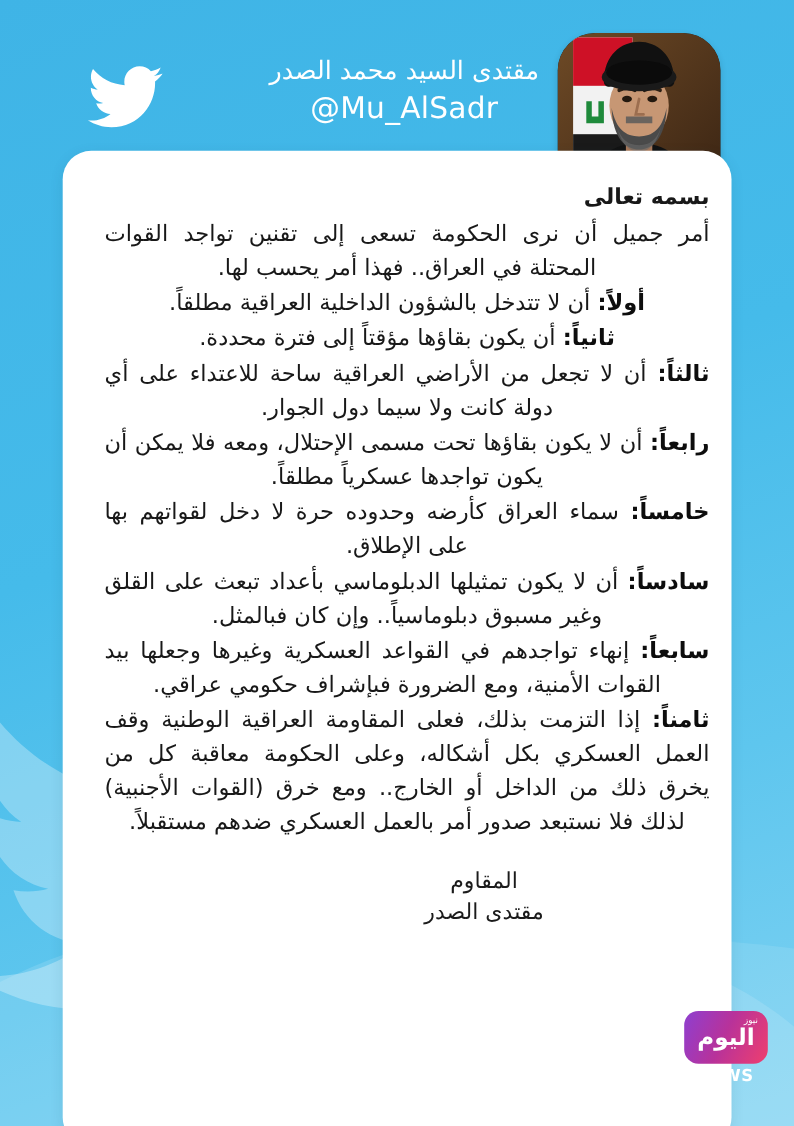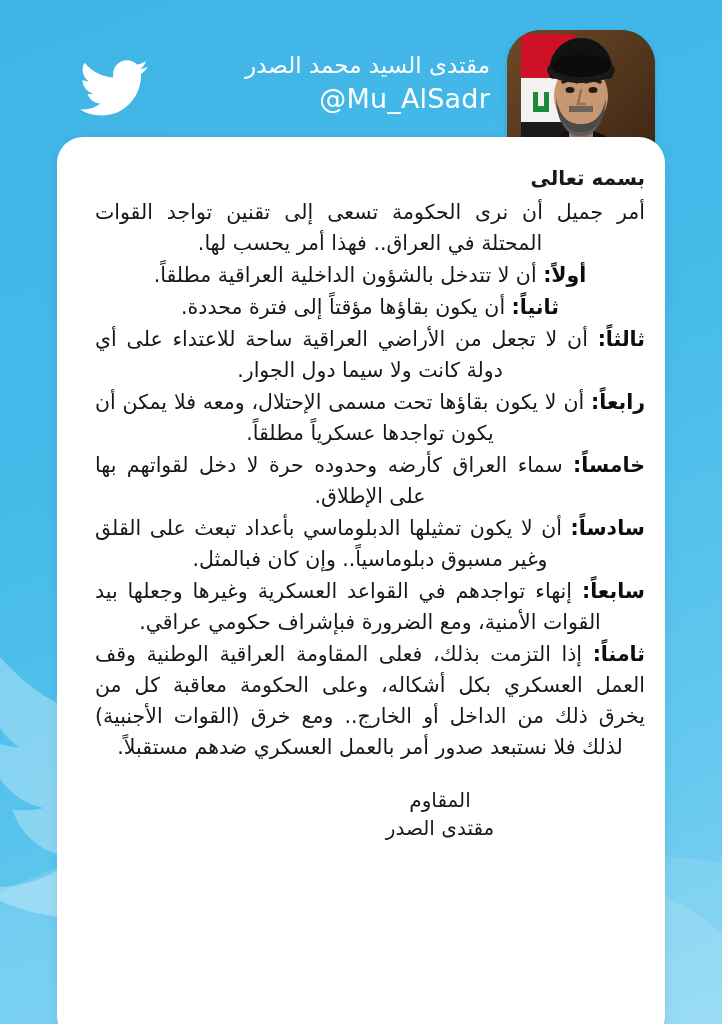--- a/index.html
+++ b/index.html
@@ -71,21 +71,21 @@
     top: 52px;
     width: 82px;
     height: 72px;
   }
   .bird-logo svg { width: 100%; height: 100%; display: block; }
 
   .account-block {
     position: absolute;
     right: 232px;
     top: 52px;
-    text-align: right;
+    text-align: center;
     color: #ffffff;
     line-height: 1.18;
   }
   .account-name {
     font-size: 23px;
     font-weight: 400;
     color: #ffffff;
     white-space: nowrap;
     direction: rtl;
   }
@@ -368,20 +368,27 @@
       </p>
 
       <div class="signature">
         <div class="sig-line">المقاوم</div>
         <div class="sig-line">مقتدى الصدر</div>
       </div>
 
     </div>
   </div>
 
+  <div class="news-logo">
+    <div class="news-badge">
+      <span class="news-badge-sub">نيوز</span>
+      <span class="news-badge-ar">اليوم</span>
+    </div>
+    <div class="news-word">NEWS</div>
+  </div>
 
   <div class="footer">
 
     <div class="tweet-date">8/4/2021</div>
 
     <div class="actions">
 
       <span class="action-icon">
         <svg viewBox="0 0 24 24" fill="none" stroke="#ffffff" stroke-width="1.7" stroke-linecap="round" stroke-linejoin="round">
           <path d="M12 16V3"></path>

